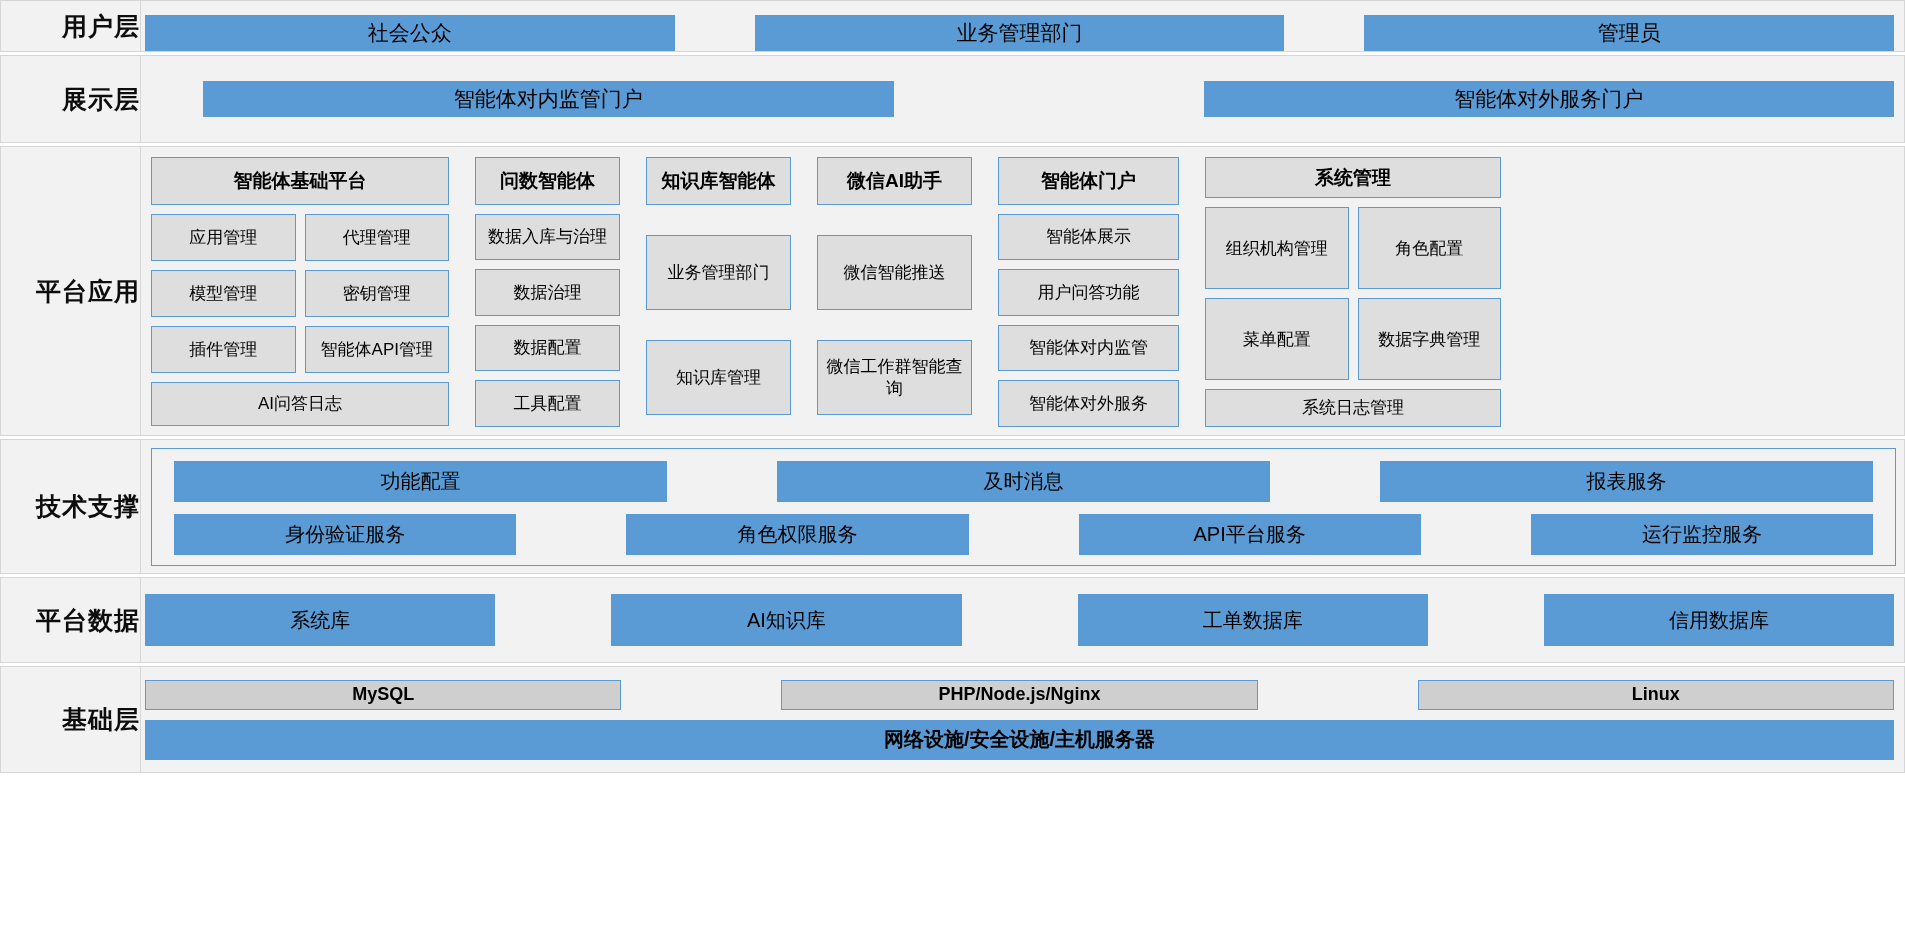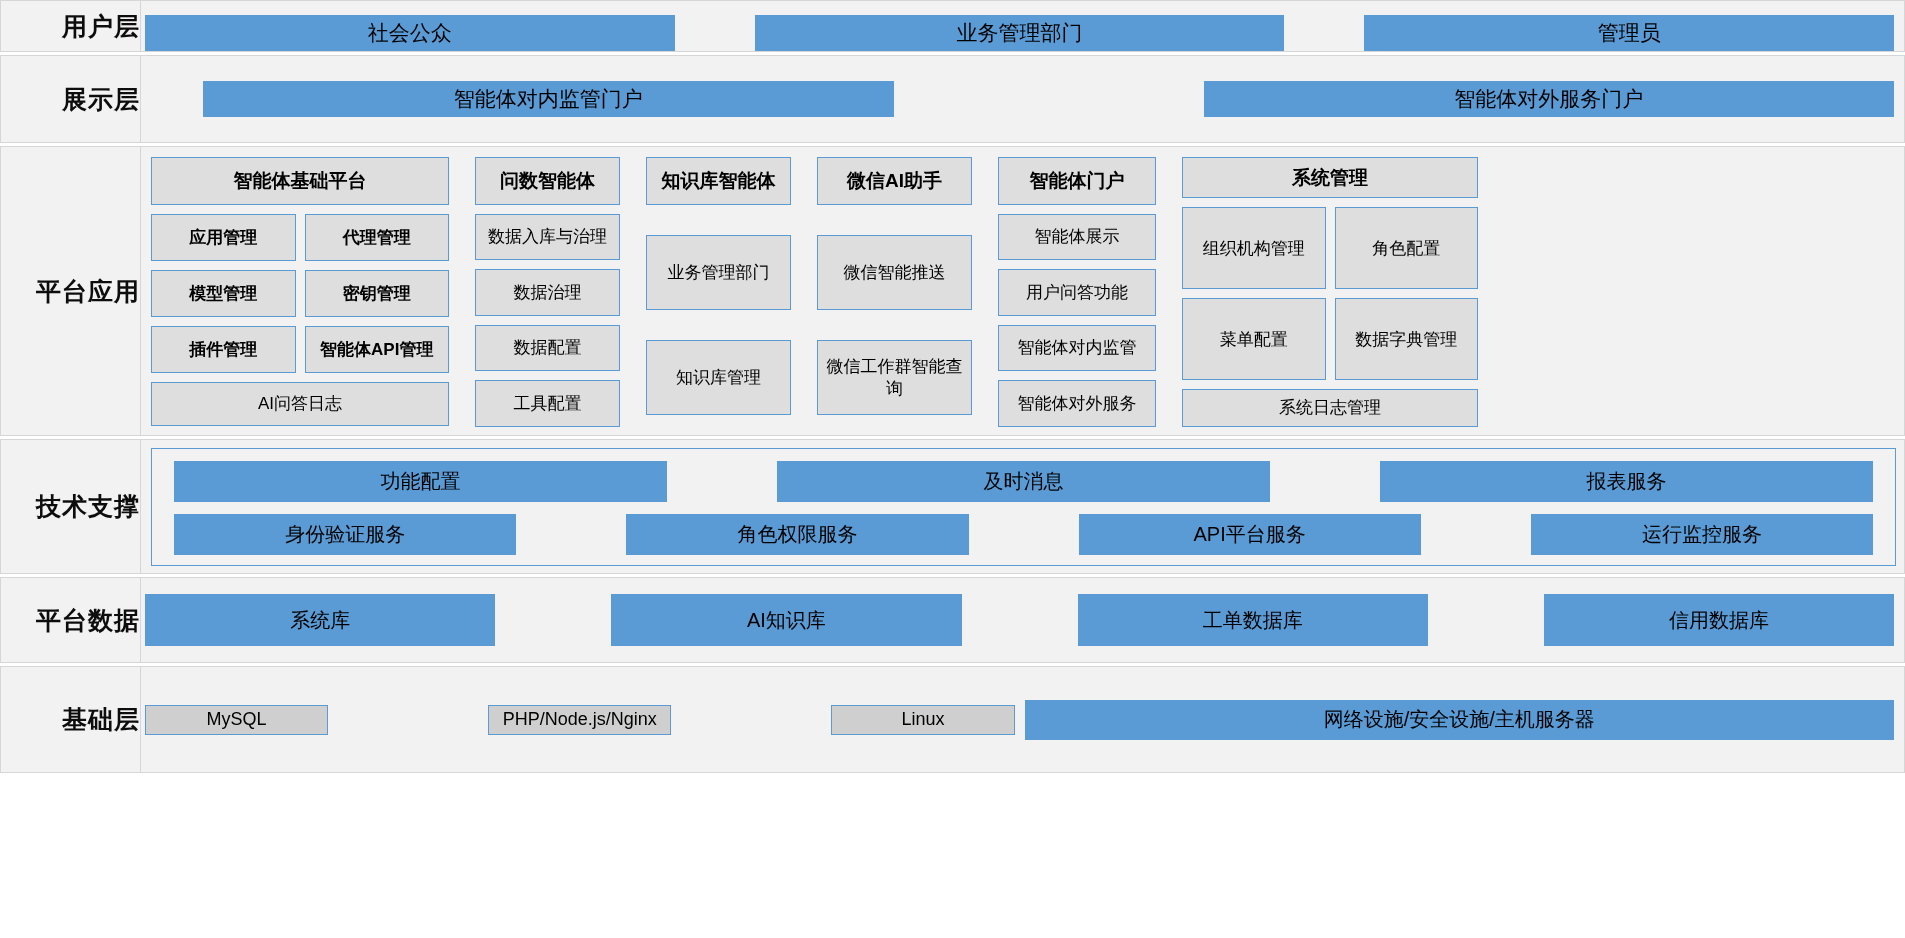--- a/index.html
+++ b/index.html
@@ -119,24 +119,24 @@
   }
   .app-col .col-head { height: 48px; }
   .app-row2 { display: flex; gap: 9px; }
   .app-row2 > .grey-box { flex: 1; }
 
   
   #col-base     { width: 298px; }
   #col-shushu   { width: 145px; }
   #col-kb       { width: 145px; }
   #col-wechat   { width: 155px; }
-  #col-portal   { width: 158px; }
+  #col-portal   { width: 181px; }
   #col-sysmgmt  { width: 296px; }
 
-  #col-base .app-row2 > .grey-box { height: 47px; font-weight: bold; }
+  #col-base .app-row2 > .grey-box { height: 47px; }
   #col-base .wide { height: 44px; }
 
   #col-shushu .grey-box.item { height: 47px; }
   #col-kb .grey-box.item { height: 75px; }
   #col-kb .spacer-sm { height: 12px; }
   #col-wechat .grey-box.item { height: 75px; }
   #col-wechat .spacer-sm { height: 12px; }
   #col-portal .grey-box.item { height: 47px; }
   #col-sysmgmt .app-row2 > .grey-box { height: 82px; }
   #col-sysmgmt .wide { height: 44px; }
@@ -161,24 +161,25 @@
   #band-data { height: 86px; }
   #band-data .band-body {
     gap: 116px;
     padding: 0 10px 0 4px;
   }
   #band-data .blue-box { flex: 1; height: 52px; font-size: 20px; }
 
   
   #band-infra { height: 107px; }
   #band-infra .band-body {
-    flex-direction: row;
+    flex-direction: column;
     justify-content: center;
     gap: 10px;
     padding: 8px 10px 8px 4px;
+    font-weight: bold;
   }
   .infra-row-top {
     display: flex;
     width: 100%;
     gap: 160px;
   }
   .infra-row-top .grey-box {
     flex: 1;
     height: 30px;
     font-size: 18px;

